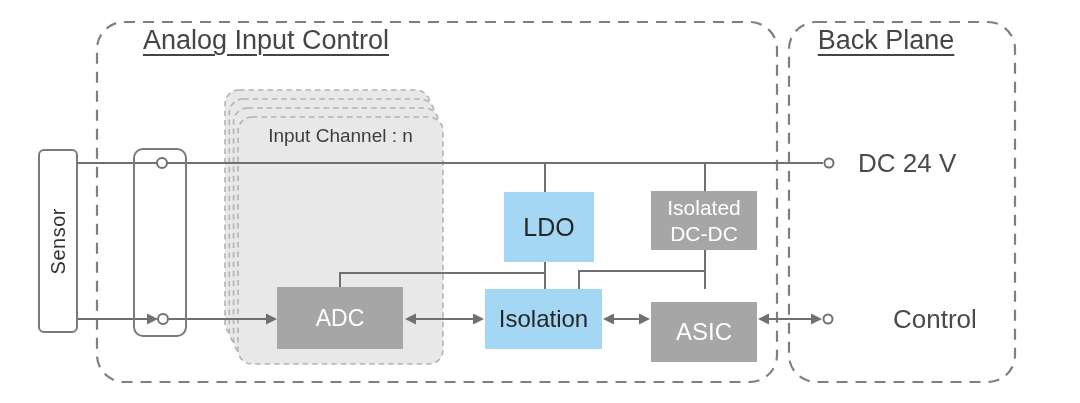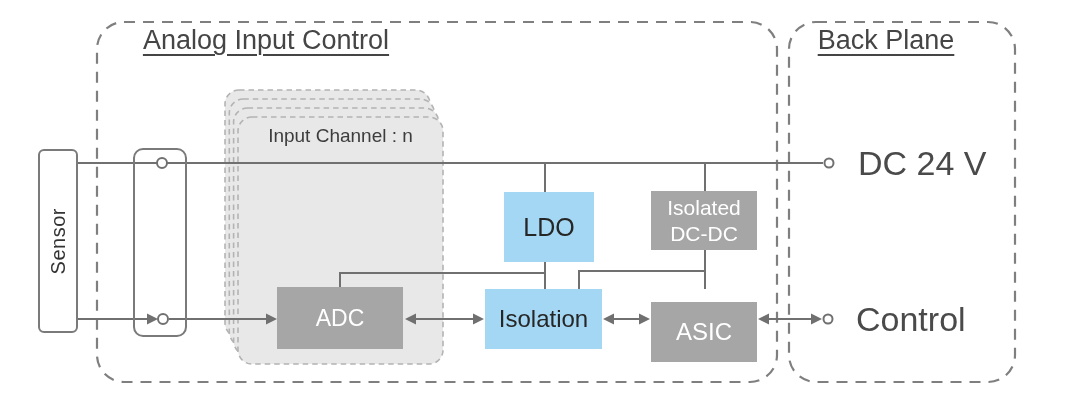--- a/index.html
+++ b/index.html
@@ -30,21 +30,21 @@
   .graybox{background:var(--box-gray); color:var(--text-white);}
   .bluebox{background:var(--accent-blue); color:#262626;}
   .whitebox{background:#ffffff; border:2px solid var(--border-gray);}
   .outline{background:transparent; border:2px solid var(--border-gray);}
   .twoline{line-height:1.22;}
   .sensor-label{
     writing-mode:vertical-rl; transform:rotate(180deg);
     font-size:20px; color:var(--text-dark); letter-spacing:0.5px;
   }
   .cardlabel{font-size:19px; color:#3D3D3D; text-align:center;}
-  .termlabel{font-size:34px; color:var(--text-label); line-height:32px;}
+  .termlabel{font-size:26px; color:var(--text-label); line-height:32px;}
 </style>
 </head>
 <body>
 
 <div class="canvas">
 
   <svg class="layer" viewBox="0 0 1080 403">
 
     <rect class="cont" x="97" y="22" width="680" height="360" rx="27"></rect>
     <rect class="cont" x="789" y="22" width="226" height="360" rx="27"></rect>
@@ -117,15 +117,15 @@
       <div>Isolated</div>
       <div>DC-DC</div>
     </div>
   </div>
 
   <div class="blockbox graybox" style="left:651px; top:302px; width:106px; height:60px; font-size:24px;">
     <span>ASIC</span>
   </div>
 
   <div class="abs termlabel" style="left:858px; top:147px;">DC 24 V</div>
-  <div class="abs termlabel" style="left:856px; top:303px;">Control</div>
+  <div class="abs termlabel" style="left:893px; top:303px;">Control</div>
 
 </div>
 
 </body></html>

